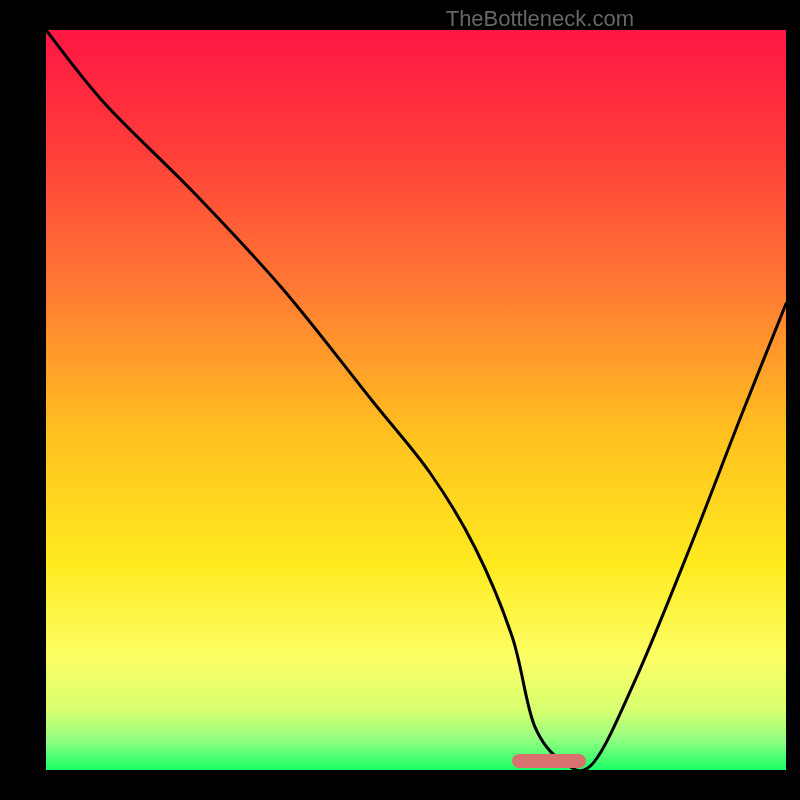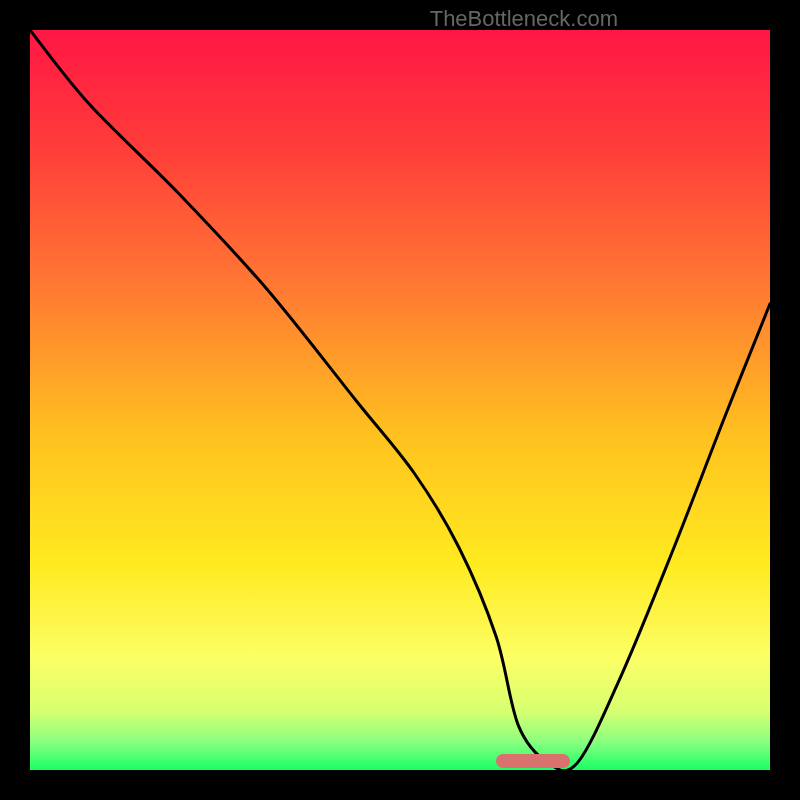--- a/index.html
+++ b/index.html
@@ -7,21 +7,21 @@
     padding: 0;
     width: 800px;
     height: 800px;
     background: #000;
     position: relative;
     font-family: Arial, sans-serif;
   }
   .chart-container {
     position: absolute;
     top: 0;
-    left: 0;
+    left: 16px;
     width: 652px;
     height: 800px;
   }
   .plot-area {
     position: absolute;
     left: 30px;
     top: 30px;
     width: 740px;
     height: 740px;
     overflow: hidden;

